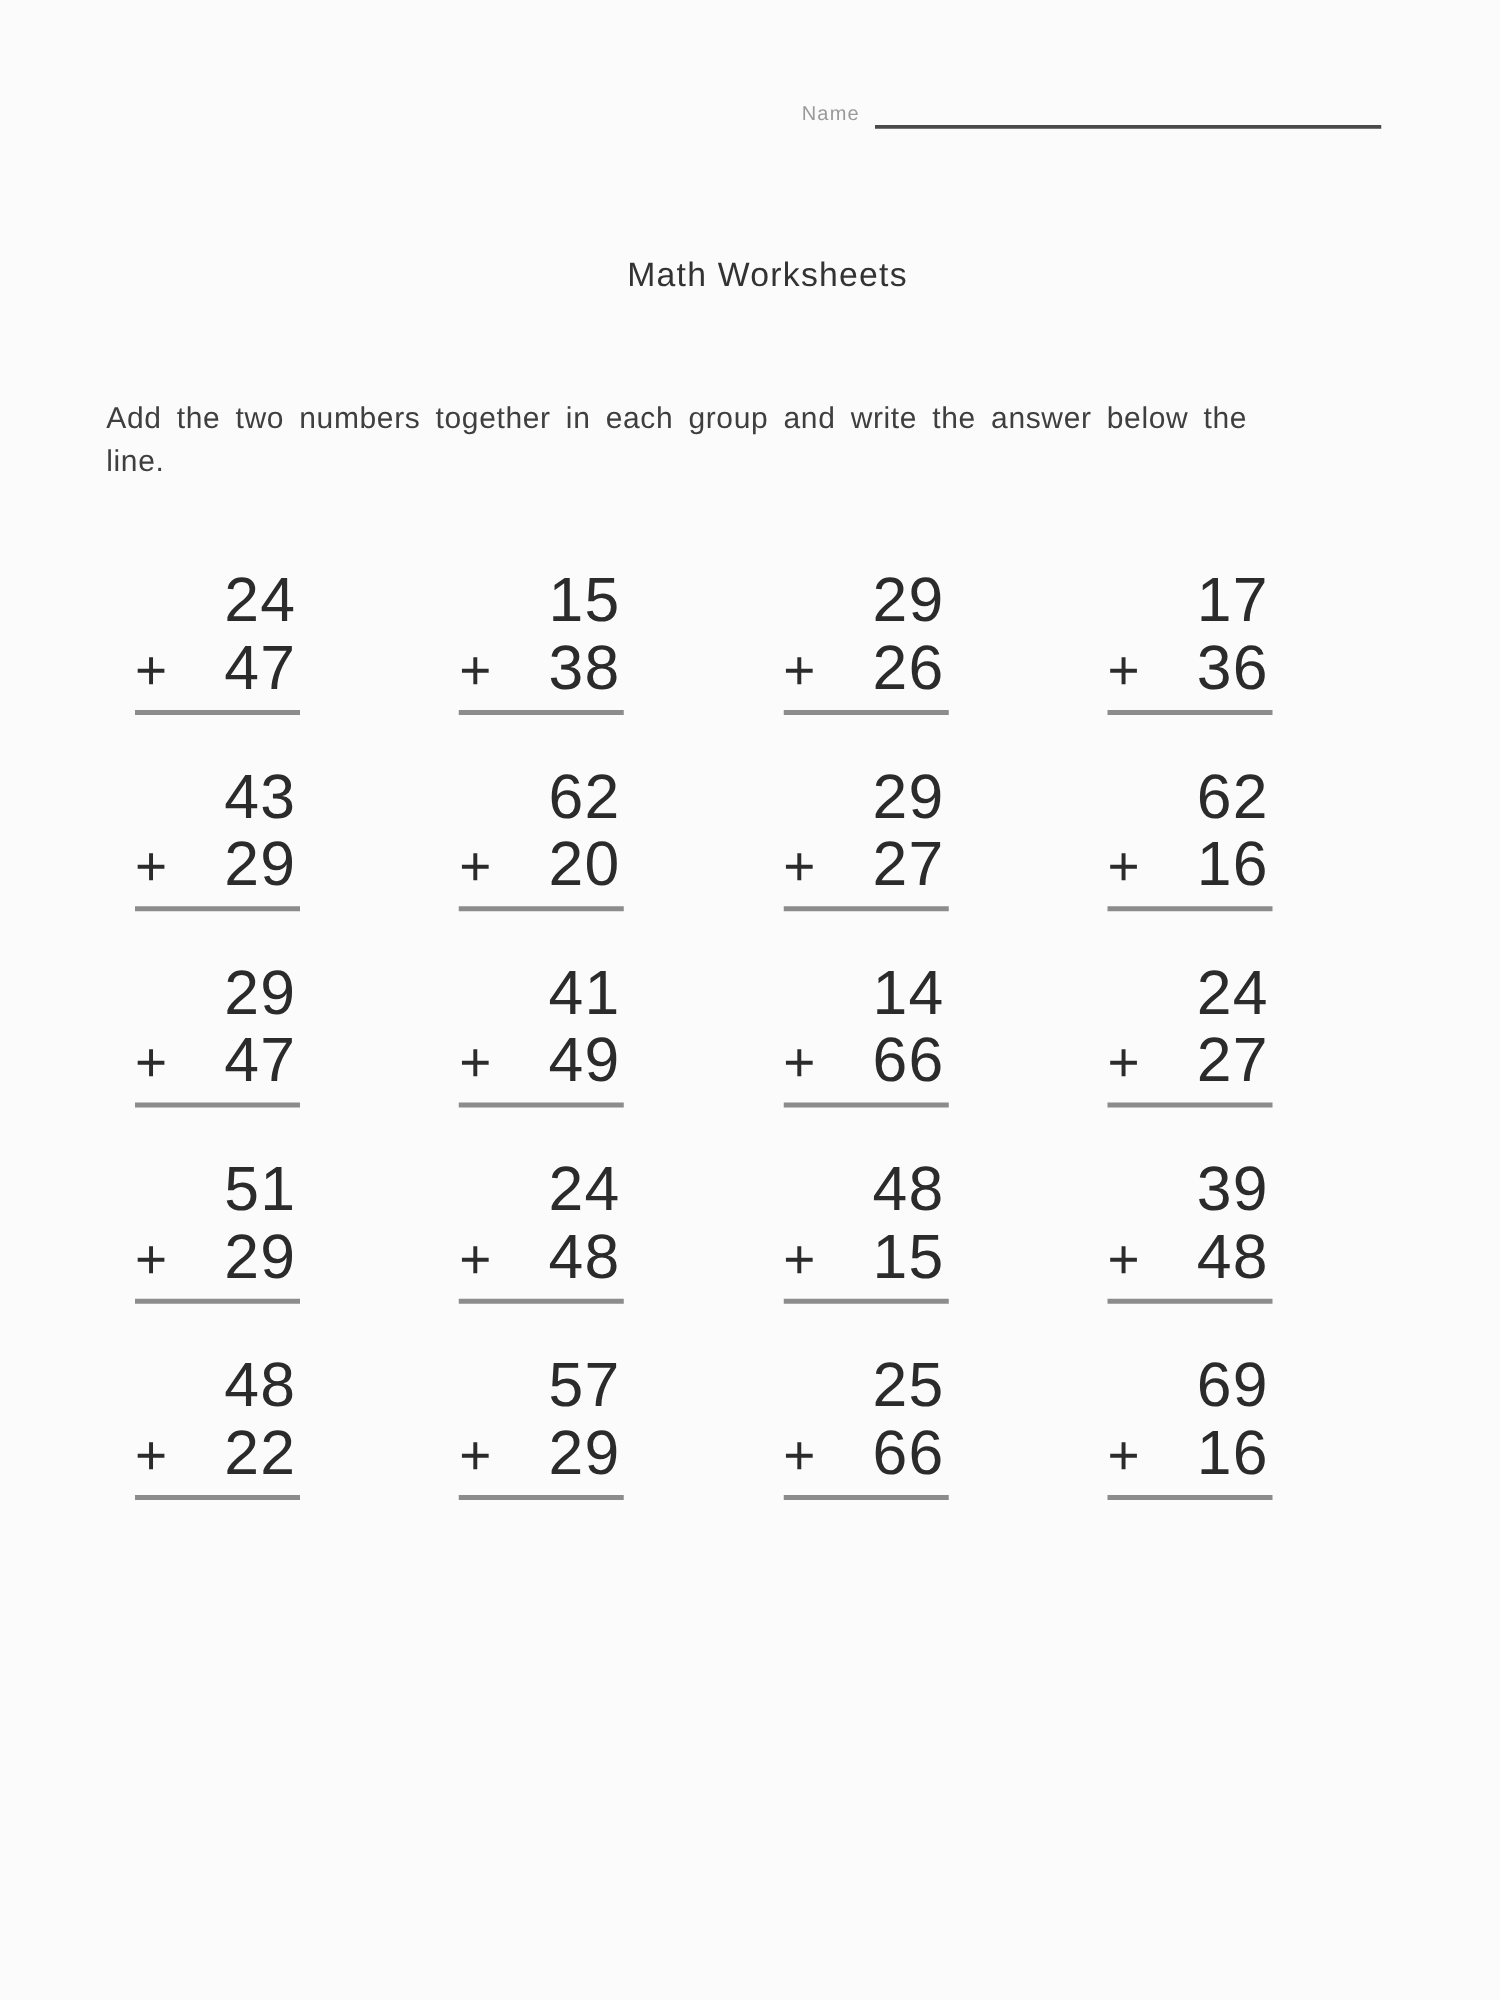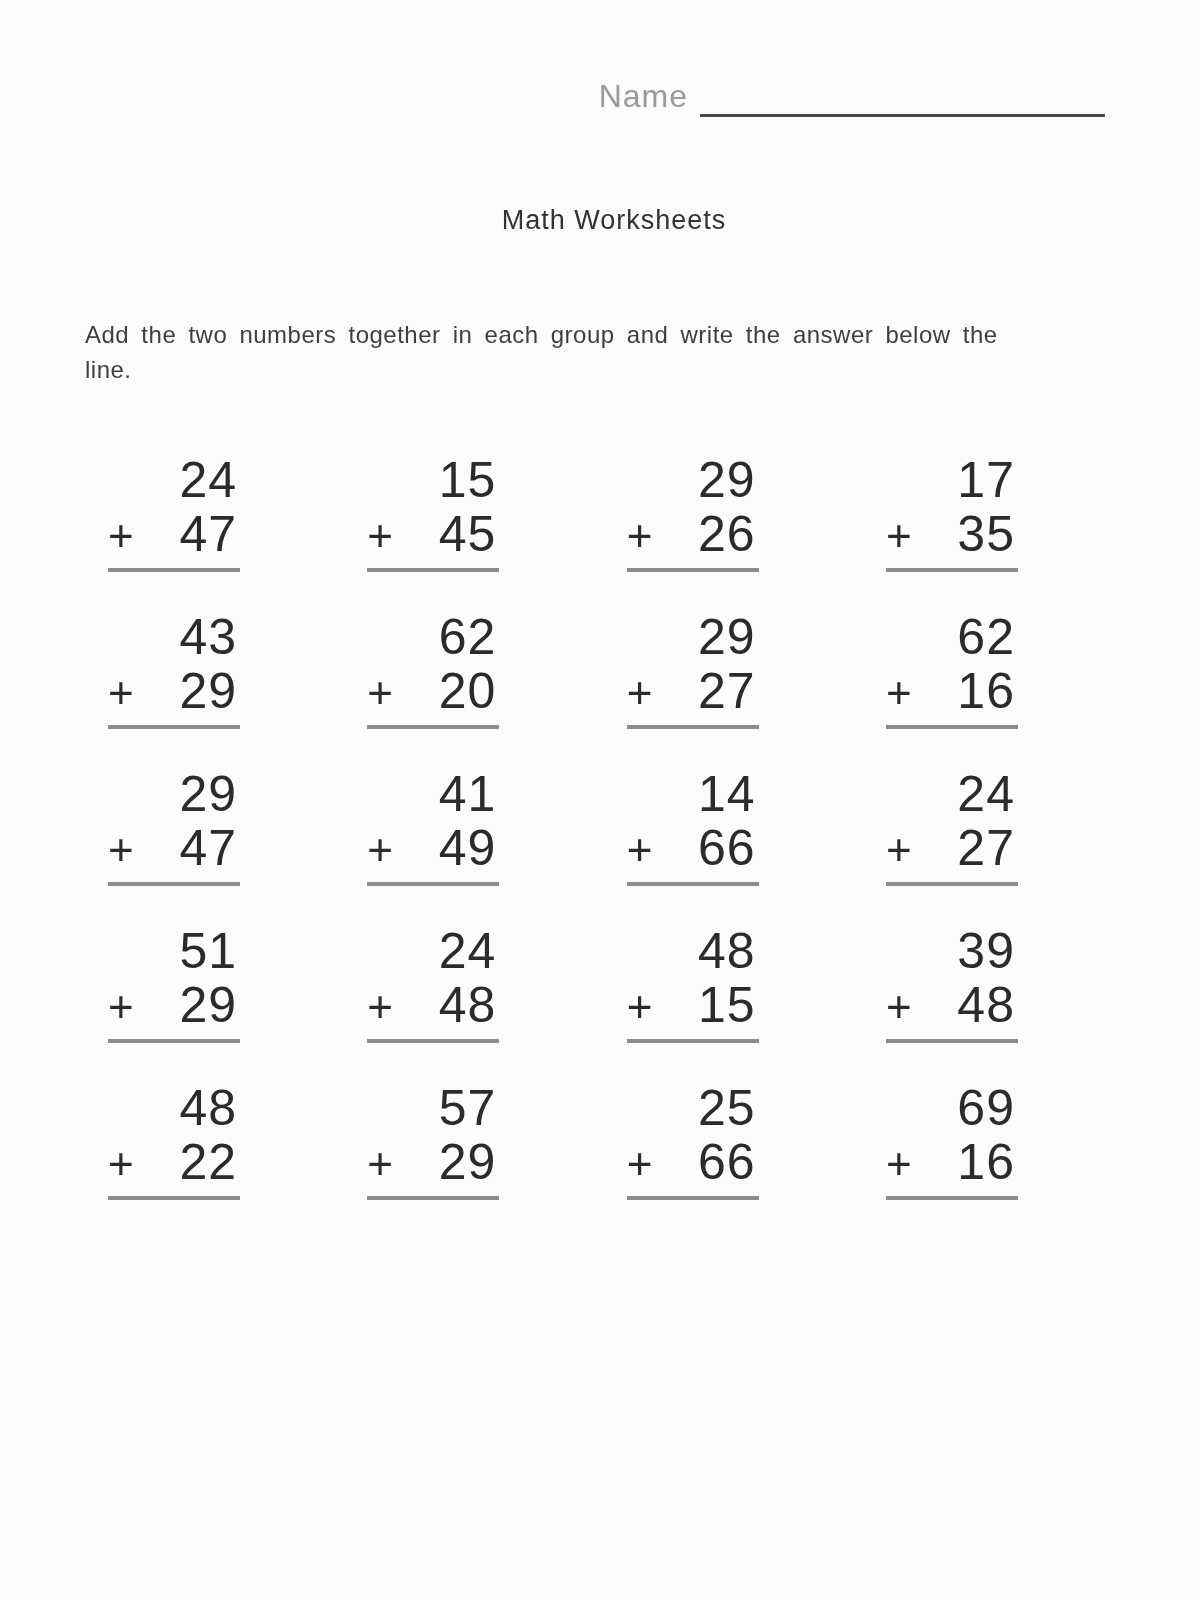--- a/index.html
+++ b/index.html
@@ -23,21 +23,21 @@
   .name-row {
     position: absolute;
     top: 78px;
     right: 95px;
     display: flex;
     align-items: flex-end;
     gap: 12px;
   }
   .name-label {
     color: #9a9a9a;
-    font-size: 32px;
+    font-size: 16px;
     letter-spacing: 1px;
     padding-bottom: 2px;
   }
   .name-line {
     width: 405px;
     height: 22px;
     border-bottom: 3px solid #4a4a4a;
   }
   
   .header {
@@ -138,39 +138,39 @@
       <span class="plus-sign">+</span>
       <span class="bottom-number">47</span>
     </div>
     <div class="answer-line"></div>
   </div>
 
   <div class="problem">
     <div class="top-number">15</div>
     <div class="bottom-row">
       <span class="plus-sign">+</span>
-      <span class="bottom-number">45</span>
+      <span class="bottom-number">38</span>
     </div>
     <div class="answer-line"></div>
   </div>
 
   <div class="problem">
     <div class="top-number">29</div>
     <div class="bottom-row">
       <span class="plus-sign">+</span>
       <span class="bottom-number">26</span>
     </div>
     <div class="answer-line"></div>
   </div>
 
   <div class="problem">
     <div class="top-number">17</div>
     <div class="bottom-row">
       <span class="plus-sign">+</span>
-      <span class="bottom-number">35</span>
+      <span class="bottom-number">36</span>
     </div>
     <div class="answer-line"></div>
   </div>
 
   <div class="problem">
     <div class="top-number">43</div>
     <div class="bottom-row">
       <span class="plus-sign">+</span>
       <span class="bottom-number">29</span>
     </div>

